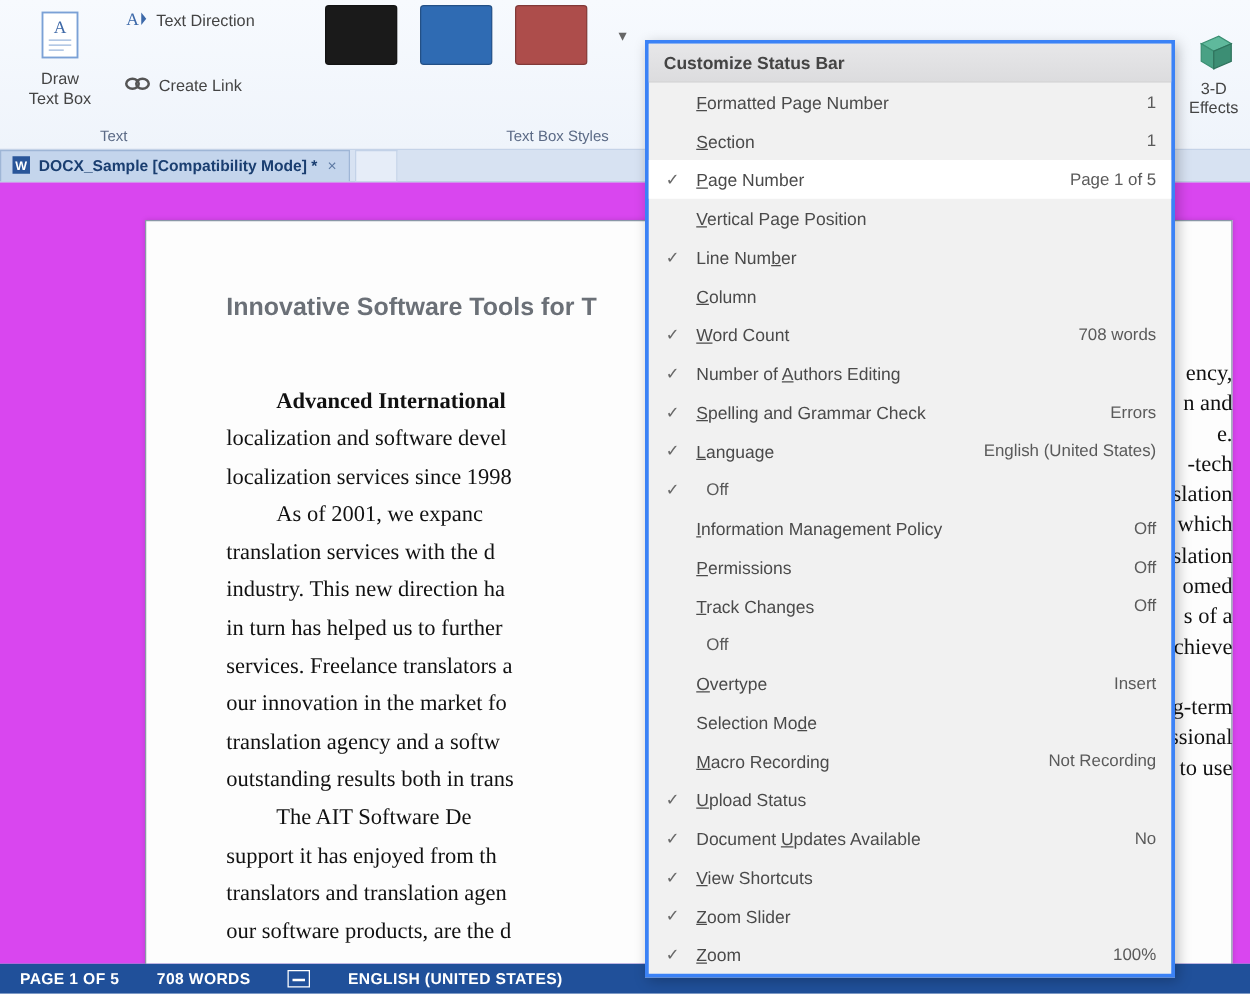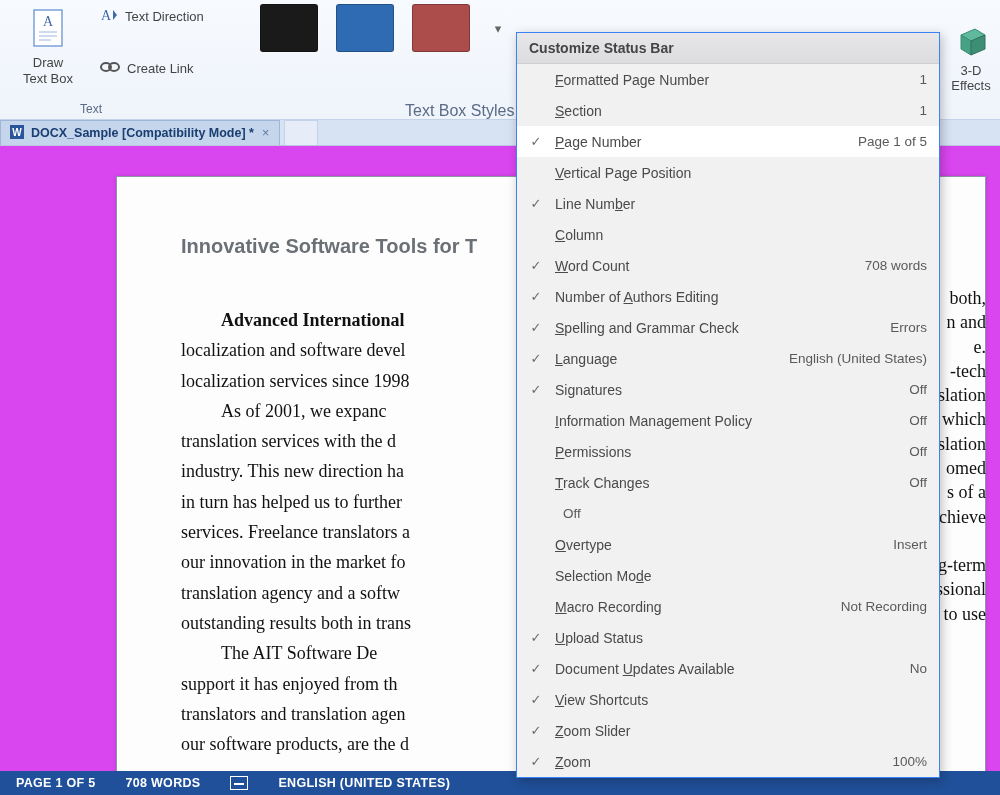--- a/index.html
+++ b/index.html
@@ -56,21 +56,21 @@
   .swatch {
     width:58px; height:48px; border-radius:3px;
     border:1px solid rgba(0,0,0,0.25);
   }
   .swatch.black { background:#1a1a1a; }
   .swatch.blue { background:#2f6bb3; }
   .swatch.red { background:#ad4d4b; }
   .swatch-more {
     width:20px; text-align:center; color:#666;
   }
-  .styles-label { position:absolute; left:405px; top:102px; color:#5b6a86; font-size:16px; }
+  .styles-label { position:absolute; left:405px; top:102px; color:#5b6a86; font-size:12px; }
   .right-controls { position:absolute; right:8px; top:0px; display:flex; gap:24px; align-items:flex-start; padding-top:20px;}
   .big-btn { display:flex; flex-direction:column; align-items:center; gap:2px; color:#444; font-size:13px; }
   .big-btn .ic { width:42px; height:42px; display:flex; align-items:center; justify-content:center; }
   
   .tabbar {
     height: 26px;
     background:#d7e2f2;
     border-bottom:1px solid #b6c7df;
     display:flex; align-items:stretch;
   }
@@ -118,21 +118,21 @@
     margin-top:6px;
   }
   .page p.indent { text-indent:40px; }
   .page .bold { font-weight:700; }
   
   .ctx-menu {
     position:absolute;
     left:516px; top:32px;
     width:424px;
     background:#f1f1f1;
-    border:1px solid #3b82f6;
+    border:3px solid #3b82f6;
     box-shadow:2px 3px 10px rgba(0,0,0,0.25);
     z-index:50;
     font-size:14px;
   }
   .ctx-header {
     background:linear-gradient(#e7e7e9,#dcdcde);
     border-bottom:1px solid #cfcfd1;
     padding:7px 12px;
     font-weight:700; color:#444;
   }
@@ -261,21 +261,21 @@
     <p>translation agency and a softw</p>
     <p>outstanding results both in trans</p>
     <p class="indent">The   AIT   Software   De</p>
     <p>support it  has enjoyed from th</p>
     <p>translators and translation agen</p>
     <p>our software products, are the d</p>
 
   </div>
 
   <div style="position:absolute; right:14px; top:140px; font-family:'Times New Roman',serif; font-size:18px; text-align:right; line-height:1.35; color:#111;">
-    <div>both,</div>
+    <div>ency,</div>
     <div>n  and</div>
     <div>e.</div>
     <div>-tech</div>
     <div>slation</div>
     <div>which</div>
     <div>slation</div>
     <div>omed</div>
     <div>s of a</div>
     <div>chieve</div>
     <div style="height:24px"></div>
@@ -333,21 +333,20 @@
         <div class="ctx-label"><span class="ul">S</span>pelling and Grammar Check</div>
         <div class="ctx-value">Errors</div>
       </div>
       <div class="ctx-item">
         <div class="ctx-check">✓</div>
         <div class="ctx-label"><span class="ul">L</span>anguage</div>
         <div class="ctx-value">English (United States)</div>
       </div>
       <div class="ctx-item">
         <div class="ctx-check">✓</div>
-        <div class="ctx-label">Si<span class="ul">g</span>natures</div>
         <div class="ctx-value">Off</div>
       </div>
       <div class="ctx-item">
         <div class="ctx-check"></div>
         <div class="ctx-label"><span class="ul">I</span>nformation Management Policy</div>
         <div class="ctx-value">Off</div>
       </div>
       <div class="ctx-item">
         <div class="ctx-check"></div>
         <div class="ctx-label"><span class="ul">P</span>ermissions</div>

